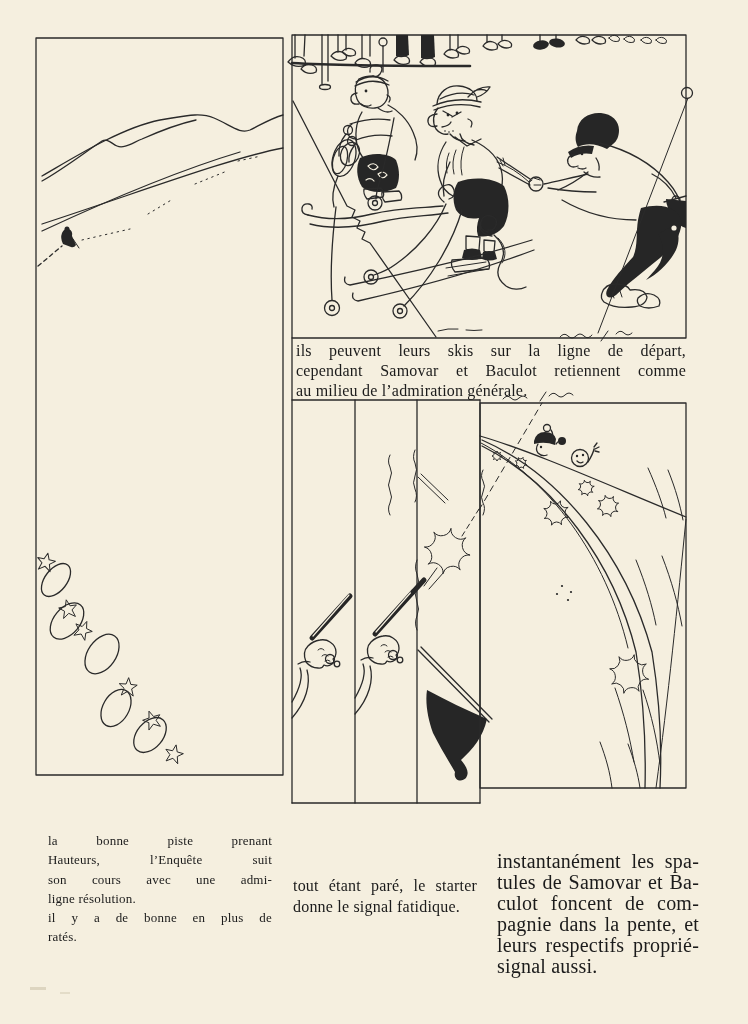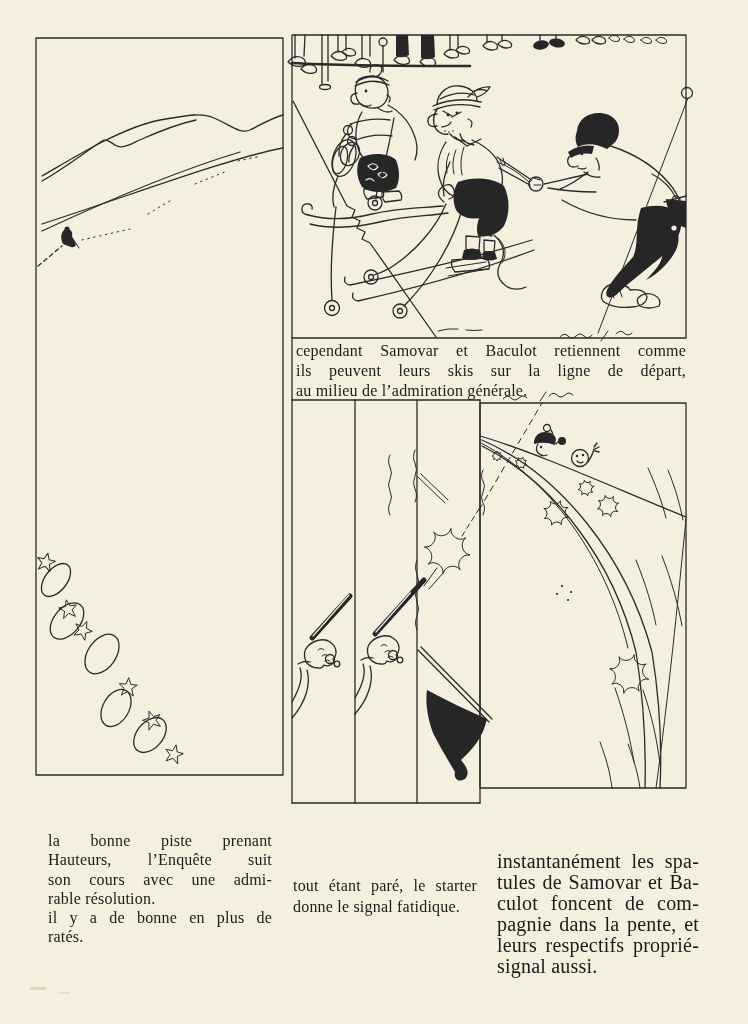--- a/index.html
+++ b/index.html
@@ -11,21 +11,21 @@
   }
   .abs{position:absolute;}
   svg{position:absolute;overflow:visible;display:block;}
   svg *{stroke-linecap:round;stroke-linejoin:round;}
   .ln{stroke:#2a2a2a;fill:none;stroke-width:1.3px;}
   .thin{stroke:#2a2a2a;fill:none;stroke-width:1px;}
   .thick{stroke:#2a2a2a;fill:none;stroke-width:2.6px;}
   .blk{fill:#262626;stroke:none;}
   .papln{stroke:#f5efdf;fill:none;stroke-width:1.2px;}
   .capt{line-height:20px;font-size:16px;letter-spacing:.2px;}
-  .cola{line-height:19.3px;font-size:16px;letter-spacing:.2px;}
+  .cola{line-height:19.3px;font-size:13px;letter-spacing:.2px;}
   .colb{line-height:21px;font-size:16px;letter-spacing:.2px;}
   .colc{line-height:21px;font-size:20px;letter-spacing:.2px;}
   .jline{text-align:justify;text-align-last:justify;}
   .lline{text-align:left;text-align-last:left;}
 </style>
 </head>
 <body>
 
 <div class="page">
 
@@ -301,30 +301,30 @@
         <path d="M600,742 C606,758 610,772 612,788"></path>
         <path d="M628,744 C634,760 638,774 640,788"></path>
       </g>
     </g>
 
     <rect x="30" y="987" width="16" height="3" fill="#ddd5c0"></rect>
     <rect x="60" y="992" width="10" height="2" fill="#e3dcc8"></rect>
   </svg>
 
   <div class="abs capt" style="left:296px;top:341px;width:390px">
+    <div class="jline">ils peuvent leurs skis sur la ligne de départ,</div>
     <div class="jline">cependant Samovar et Baculot retiennent comme</div>
-    <div class="jline">ils peuvent leurs skis sur la ligne de départ,</div>
     <div class="lline">au milieu de l’admiration générale.</div>
   </div>
 
   <div class="abs cola" style="left:48px;top:831px;width:224px">
     <div class="jline">la bonne piste prenant</div>
     <div class="jline">Hauteurs, l’Enquête suit</div>
     <div class="jline">son cours avec une admi-</div>
-    <div class="lline">rable résolution.</div>
+    <div class="lline">ligne résolution.</div>
     <div class="jline">il y a de bonne en plus de</div>
     <div class="lline">ratés.</div>
   </div>
 
   <div class="abs colb" style="left:293px;top:875px;width:184px">
     <div class="jline">tout étant paré, le starter</div>
     <div class="lline">donne le signal fatidique.</div>
   </div>
 
   <div class="abs colc" style="left:497px;top:851px;width:202px">

